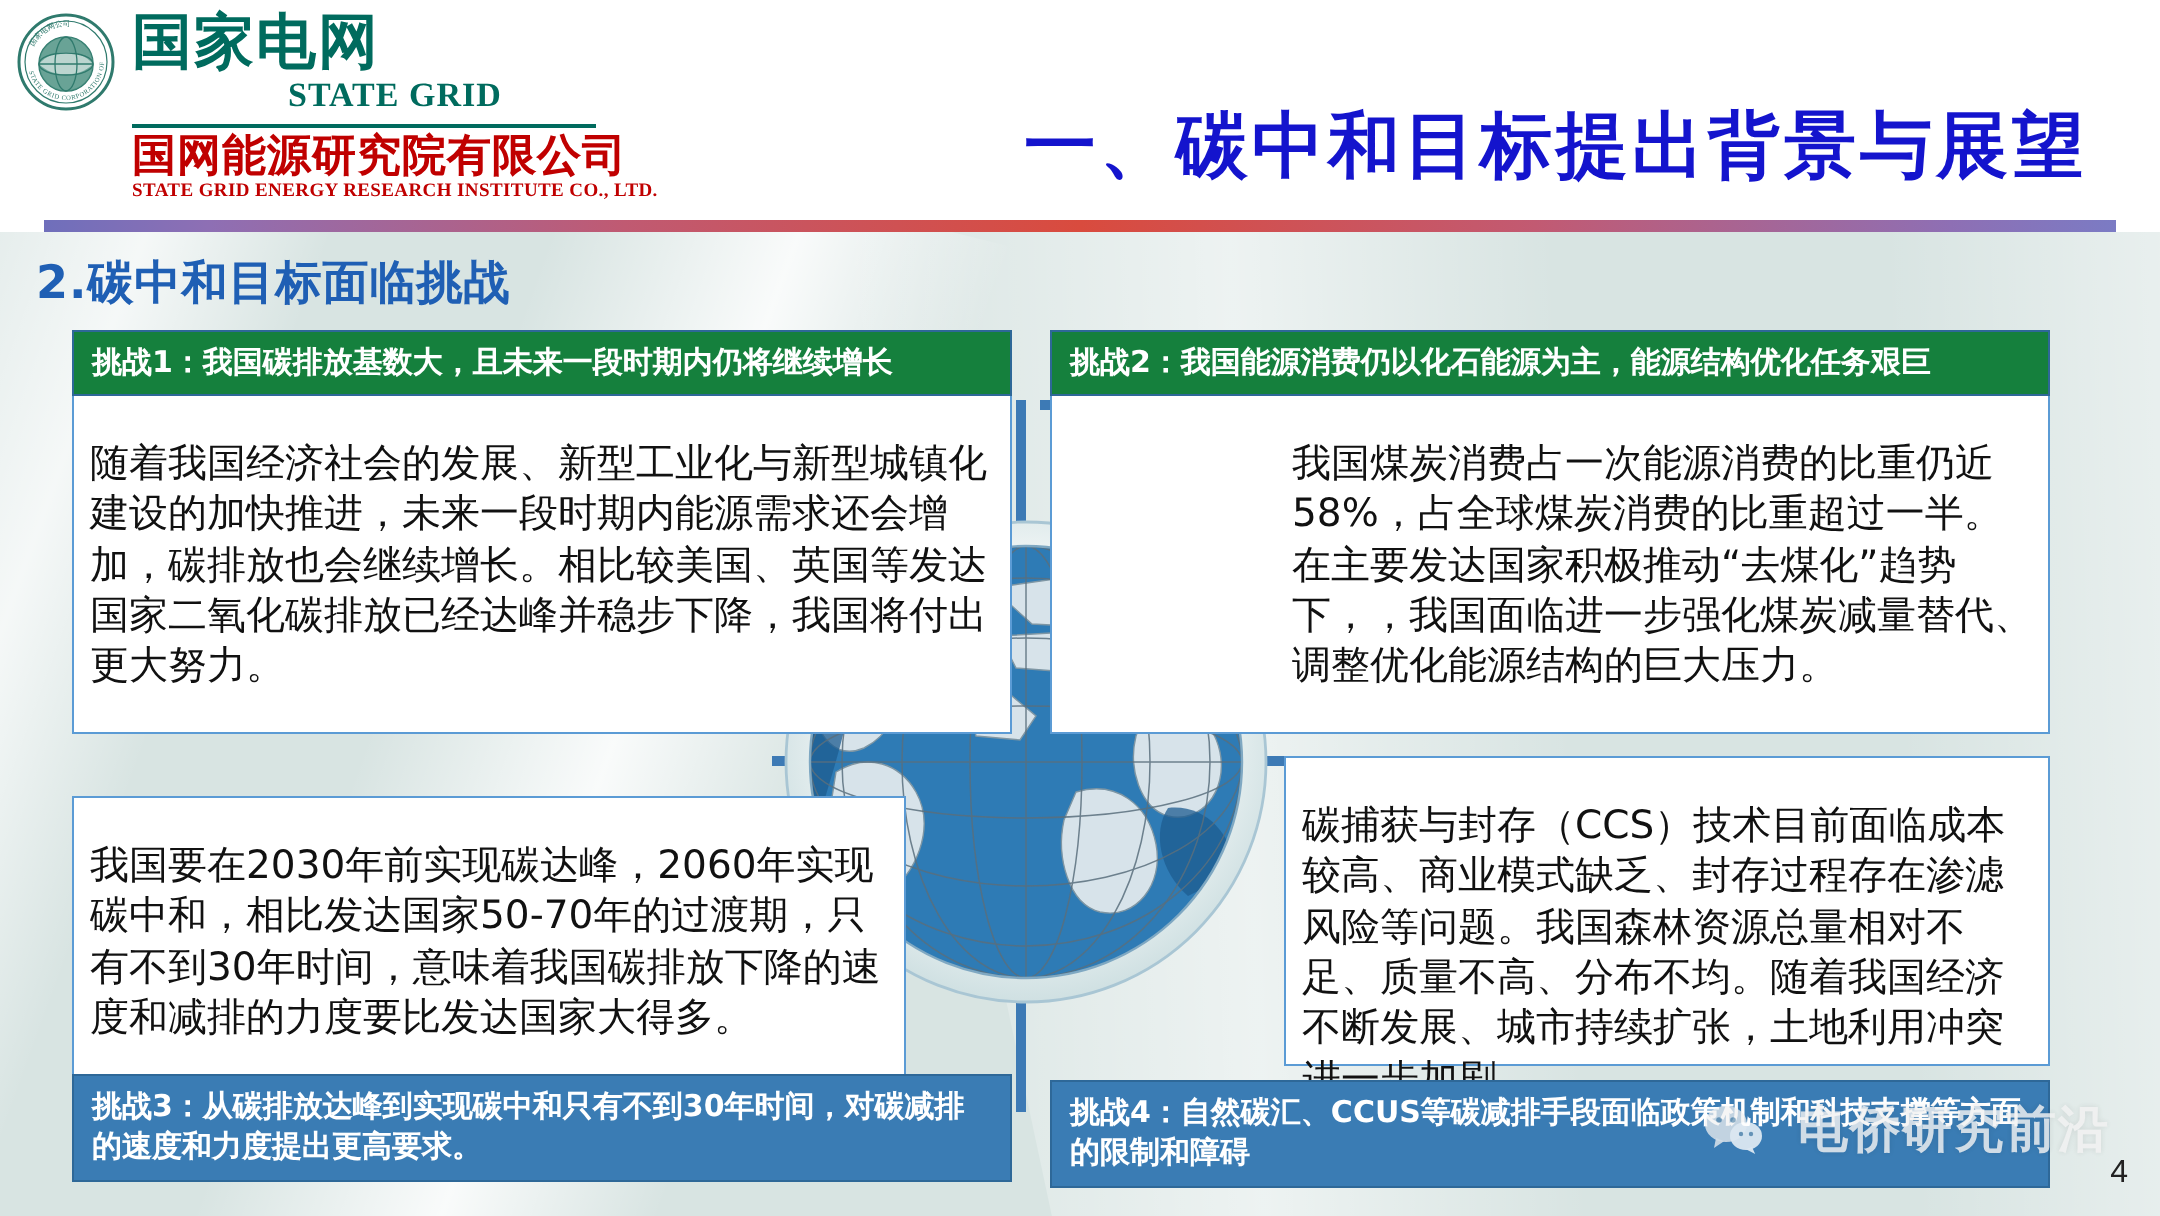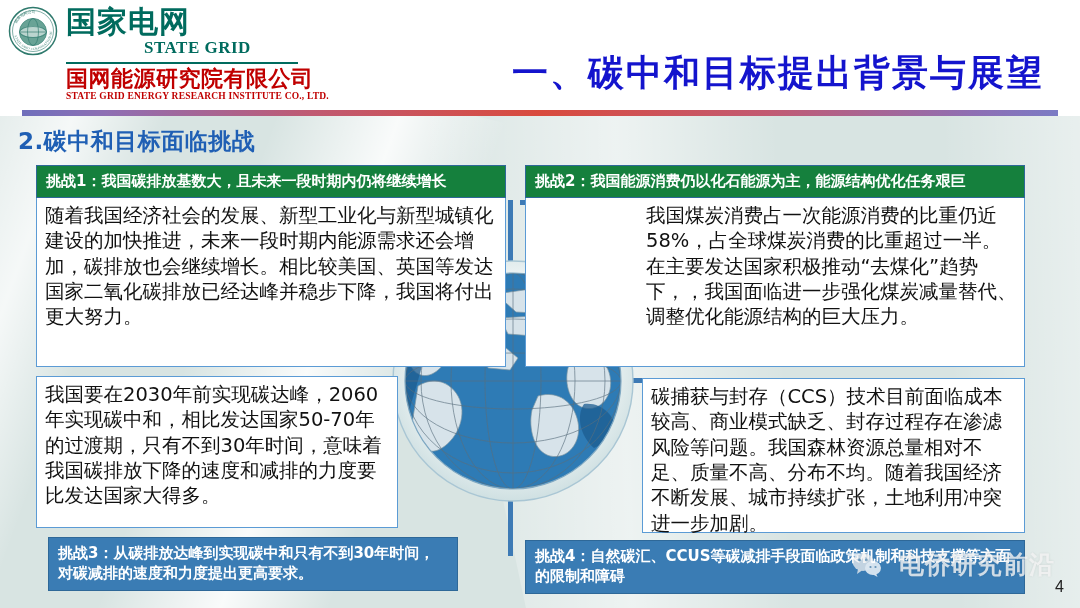--- a/index.html
+++ b/index.html
@@ -61,36 +61,36 @@
   .card{position:absolute;z-index:9;box-sizing:border-box;}
   .card-head{
     background:#15803d;color:#ffffff;
     font-family:"DejaVu Sans",sans-serif;font-size:15px;font-weight:bold;
     line-height:1.34;padding:5px 8px 6px 9px;box-sizing:border-box;
     border:1px solid #2e6898;
   }
   .card-body{
     background:#ffffff;border:1px solid #5b9bd5;border-top:none;box-sizing:border-box;
     font-family:"DejaVu Sans",sans-serif;font-size:19.5px;color:#111111;
-    line-height:1.30;padding:5px 7px 4px 8px;
+    line-height:1.30;padding:21px 7px 4px 8px;
   }
   .card-body.rtext{text-align:left;}
   .banner{
     background:#3a7cb4;color:#ffffff;border:1px solid #2e6898;box-sizing:border-box;
     font-family:"DejaVu Sans",sans-serif;font-size:15px;font-weight:bold;
     line-height:1.32;padding:6px 8px 6px 9px;
   }
 
   
   #card1{left:36px;top:165px;width:470px;}
   #card1 .card-body{height:169px;}
   
-  #card3{left:36px;top:376px;width:362px;}
+  #card3{left:36px;top:398px;width:417px;}
   #card3 .card-body{border-top:1px solid #5b9bd5;height:152px;}
-  #banner3{position:absolute;left:36px;top:537px;width:410px;z-index:9;margin-left:12px;}
+  #banner3{position:absolute;left:36px;top:537px;width:470px;z-index:9;}
 
   
   #card2{left:525px;top:165px;width:500px;border-radius:12px;}
   #card2 .card-body{height:169px;padding-left:120px;}
   
   #card4{left:642px;top:378px;width:383px;}
   #card4 .card-body{border-top:1px solid #5b9bd5;height:155px;}
   #banner4{position:absolute;left:525px;top:540px;width:500px;z-index:9;}
 
   

